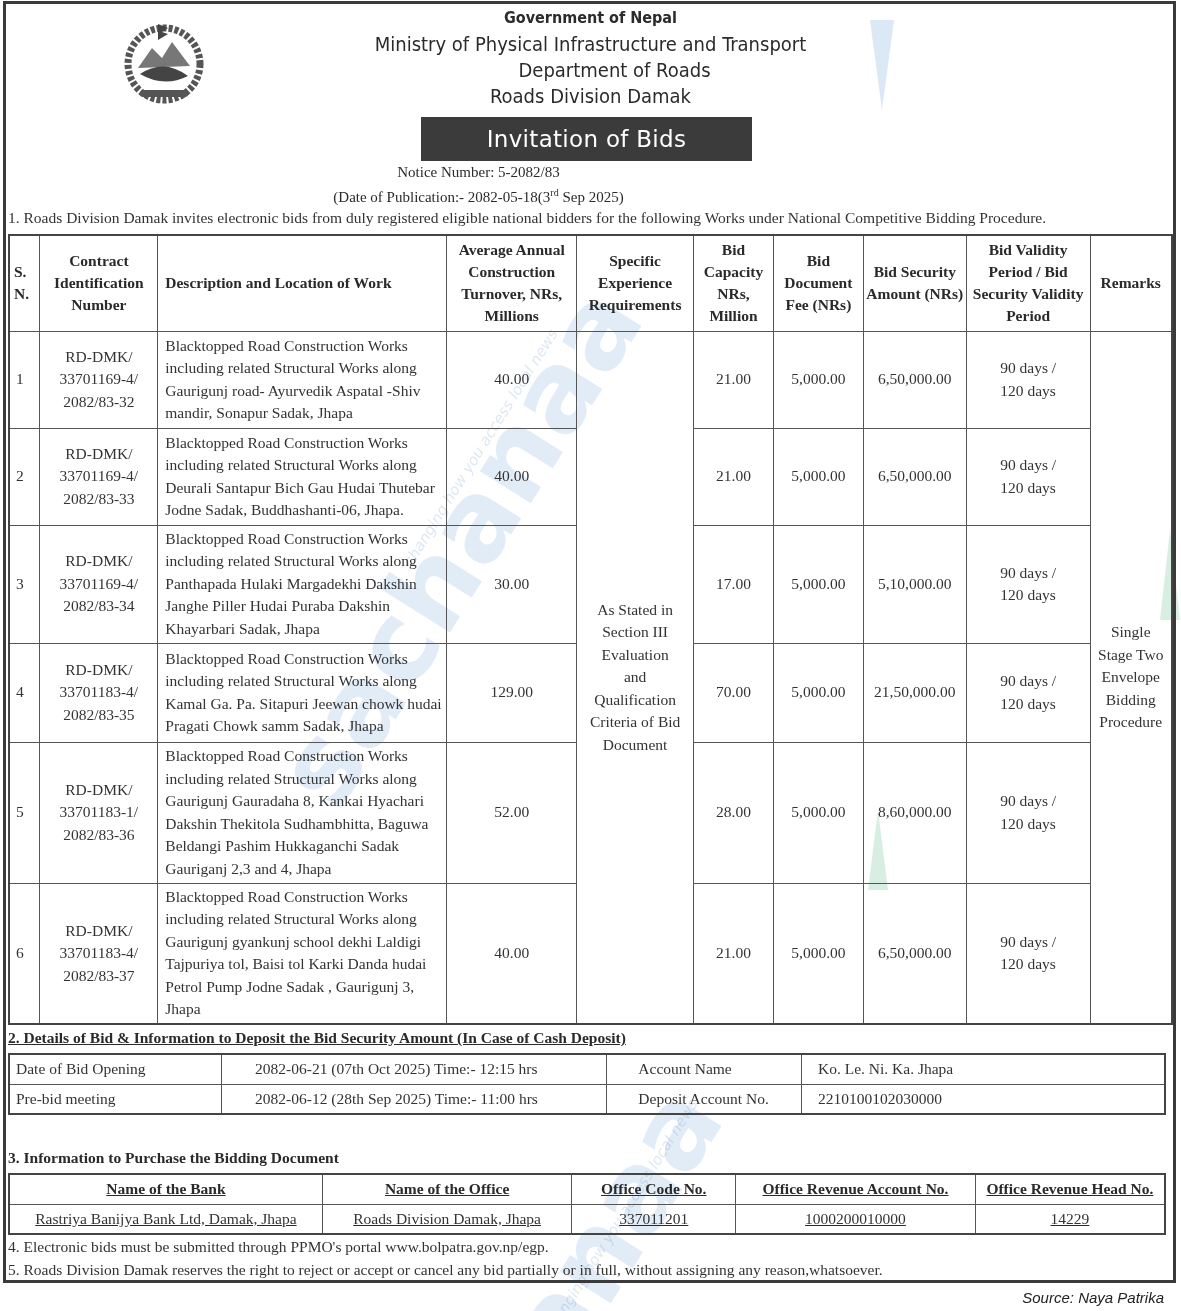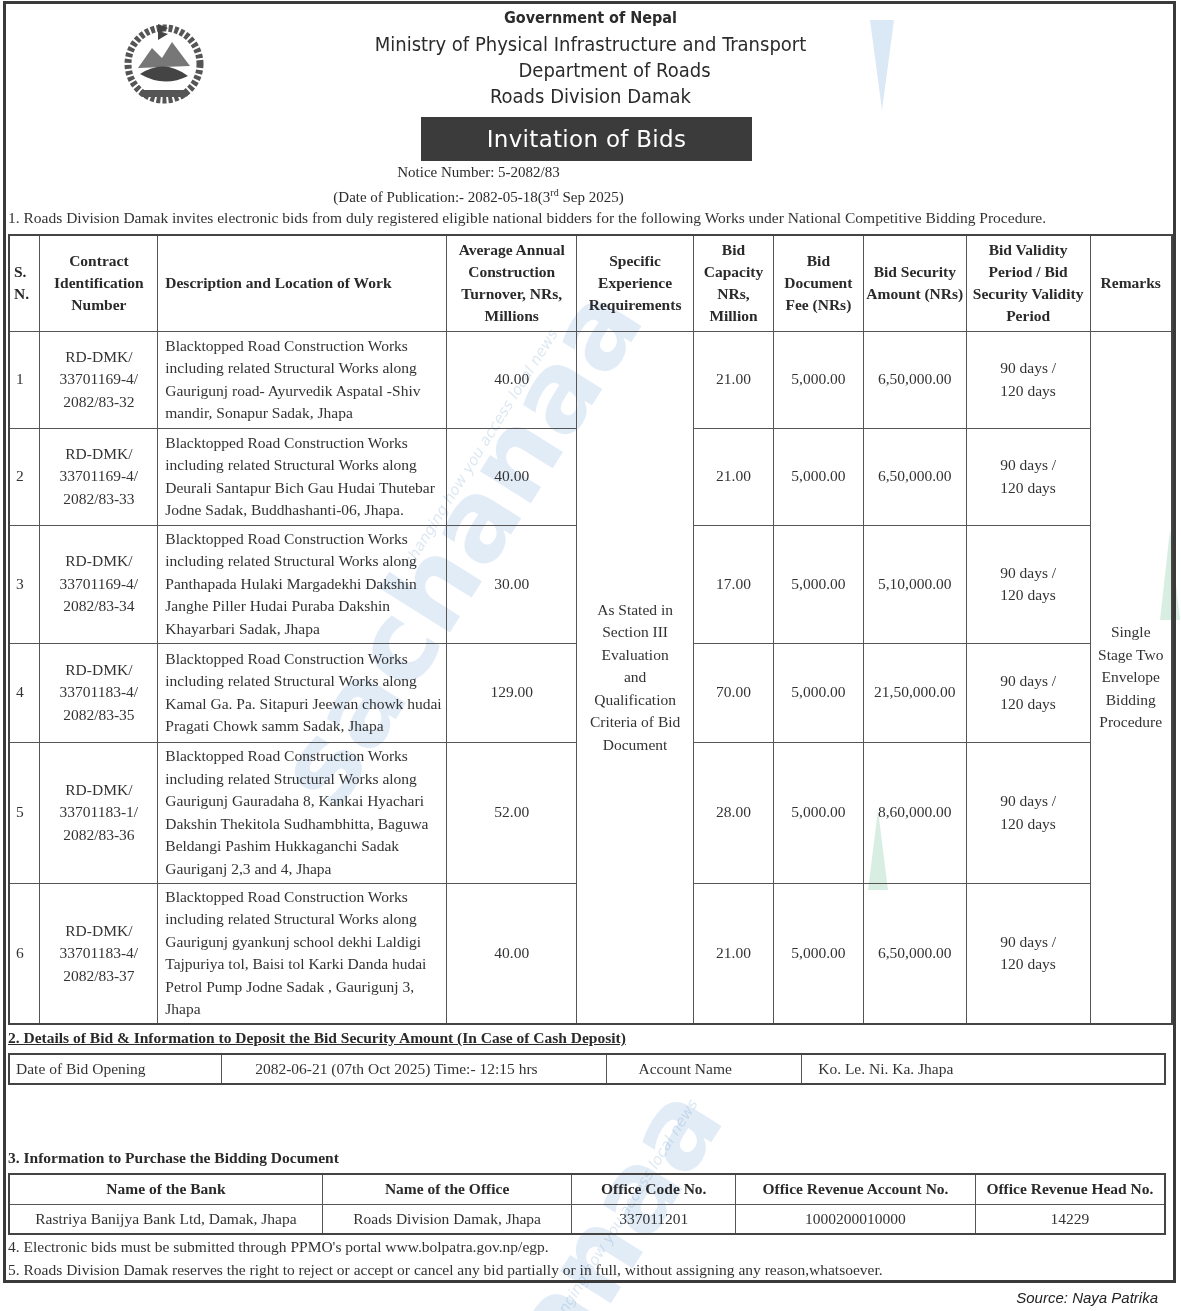--- a/index.html
+++ b/index.html
@@ -55,28 +55,28 @@
   .sec-title { position: absolute; left: 8px; font-size: 15.5px; font-weight: bold; color: #2a2a2a; }
   .s2 { top: 1029px; text-decoration: underline; }
   .s3 { top: 1149px; }
 
   .dep { left: 8px; top: 1053px; width: 1158px; border: 2px solid #444; }
   .dep td { border: 1px solid #555; font-size: 15.5px; color: #333; height: 30px; padding-left: 6px; }
   .dep td.c2 { padding-left: 33px; }
   .dep td.c3 { padding-left: 31px; }
   .dep td.c4 { padding-left: 16px; }
 
-  .pur { left: 8px; top: 1173px; width: 1158px; border: 2px solid #444; }
+  .pur { left: 8px; top: 1173px; width: 1158px; border: 2px solid #444; text-decoration: underline; }
   .pur td, .pur th { border: 1px solid #555; font-size: 15.5px; color: #333; height: 30px; text-align: center; }
   .pur th { font-weight: bold; color: #2a2a2a; }
 
   .p4 { top: 1238px; }
   .p5 { top: 1261px; }
 
-  .source { position: absolute; right: 23px; top: 1289px; font-family: "Liberation Sans", sans-serif;
+  .source { position: absolute; right: 17px; top: 1289px; font-family: "Liberation Sans", sans-serif;
     font-style: italic; font-size: 15px; color: #222; }
 </style>
 </head>
 <body>
 
 <div class="watermark" style="left:250px; top:760px;">sachanaa</div>
 <div class="wm-tag" style="left:400px; top:560px;">changing how you access local news</div>
 <div class="watermark" style="left:330px; top:1560px;">sachanaa</div>
 <div class="wm-tag" style="left:540px; top:1330px;">changing how you access local news</div>
 <div class="wm-shard" style="left:870px; top:20px; border-left:12px solid transparent; border-right:12px solid transparent; border-top:90px solid #3a80c8;"></div>
@@ -201,20 +201,26 @@
       <col style="width:195px">
       <col style="width:364px">
     </colgroup>
   <tbody>
   <tr>
     <td>Date of Bid Opening</td>
     <td class="c2">2082-06-21 (07th Oct 2025) Time:- 12:15 hrs</td>
     <td class="c3">Account Name</td>
     <td class="c4">Ko. Le. Ni. Ka. Jhapa</td>
   </tr>
+  <tr>
+    <td>Pre-bid meeting</td>
+    <td class="c2">2082-06-12 (28th Sep 2025)  Time:- 11:00 hrs</td>
+    <td class="c3">Deposit Account No.</td>
+    <td class="c4">2210100102030000</td>
+  </tr>
 </tbody>
   </table>
 
 <div class="sec-title s3">3.  Information to Purchase the Bidding Document</div>
 <table class="pur">
   <colgroup>
       <col style="width:314px">
       <col style="width:250px">
       <col style="width:164px">
       <col style="width:240px">

